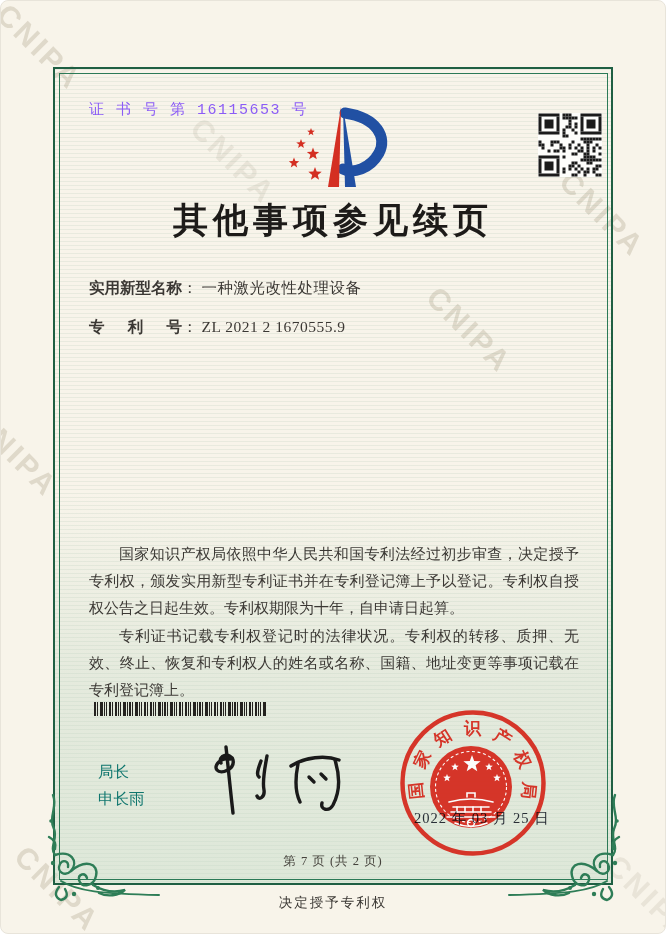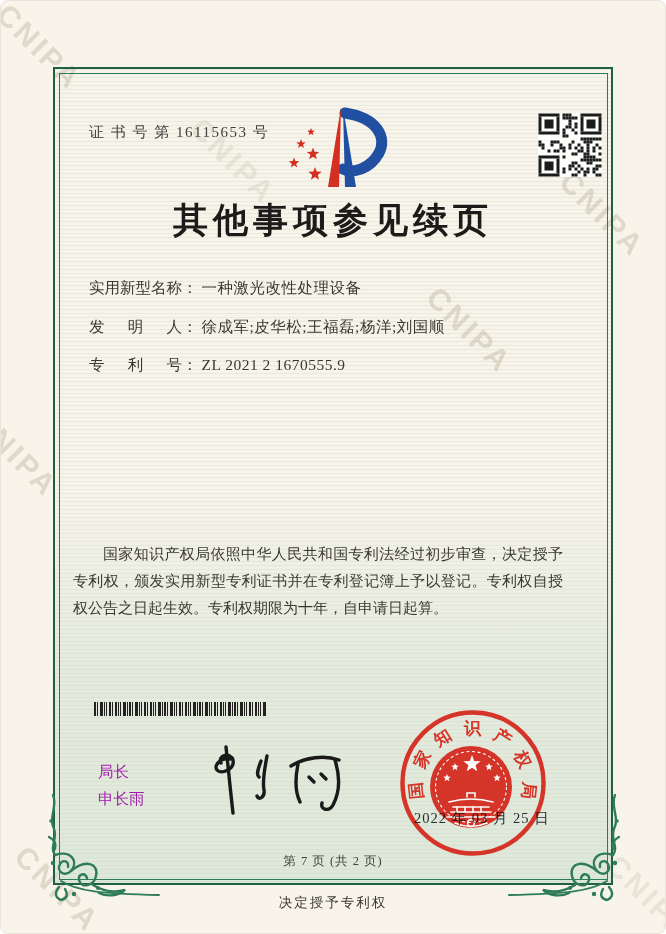--- a/index.html
+++ b/index.html
@@ -19,40 +19,40 @@
         repeating-linear-gradient(180deg, rgba(128,166,144,0.13) 0 1px, rgba(0,0,0,0) 1px 4px);}
   
   .border-outer{position:absolute;left:52px;top:66px;width:556px;height:814px;
       border:2.5px solid #1f5f43;z-index:2;box-sizing:content-box;}
   .border-inner{position:absolute;left:58px;top:72px;width:547px;height:805px;
       border:1px solid #2c7a57;z-index:2;box-sizing:content-box;}
   .corner-flourish{position:absolute;z-index:4;width:122px;height:112px;top:792px;}
   .fl-left{left:40px;}
   .fl-right{left:504px;transform:scaleX(-1);}
   
-  .cert-no{position:absolute;left:88px;top:122px;z-index:3;font-size:15px;letter-spacing:1.5px;color:#404040;}
+  .cert-no{position:absolute;left:88px;top:99px;z-index:3;font-size:15px;letter-spacing:1.5px;color:#8b5cf6;font-family:Liberation Mono, monospace;}
   .logo{position:absolute;left:281px;top:96px;width:120px;height:100px;z-index:3;}
   .qr{position:absolute;left:537px;top:112px;width:64px;height:64px;z-index:3;}
   .title{position:absolute;left:0;right:0;top:196px;z-index:3;text-align:center;
       font-size:35px;font-weight:700;letter-spacing:5px;color:#1d1b19;}
   
   .fields{position:absolute;left:88px;top:277px;width:505px;z-index:3;font-size:15.5px;color:#3b3834;}
   .frow{height:24.5px;margin-bottom:14px;white-space:nowrap;}
-  .flabel{display:inline-block;width:93px;text-align:justify;text-align-last:justify;vertical-align:top;}
+  .flabel{display:inline-block;width:93px;text-align:justify;text-align-last:justify;vertical-align:top;font-weight:bold;}
   .fcolon{display:inline-block;margin-right:4px;}
   .fvalue{letter-spacing:0.5px;margin-top:32px;}
   .fpair2{margin-left:34px;}
   
-  .paras{position:absolute;left:72px;top:540px;width:490px;z-index:3;font-size:15px;
+  .paras{position:absolute;left:88px;top:540px;width:490px;z-index:3;font-size:15px;
       line-height:27.2px;text-align:justify;color:#3b3834;}
   .paras p{margin:0;text-indent:2em;}
   
   .barcode{position:absolute;left:93px;top:701px;width:172px;height:14px;z-index:3;}
   
-  .director{position:absolute;left:97px;top:757px;z-index:3;font-size:15.5px;line-height:27px;color:#a21caf;}
+  .director{position:absolute;left:97px;top:757px;z-index:3;font-size:15.5px;line-height:27px;color:#0f766e;}
   .signature{position:absolute;left:190px;top:738px;width:165px;height:84px;z-index:3;}
   
   .seal{position:absolute;left:396px;top:706px;width:152px;height:152px;z-index:4;opacity:0.93;}
   .seal-chars{position:absolute;left:396px;top:706px;width:152px;height:152px;z-index:4;opacity:0.93;pointer-events:none;}
   .seal-chars span{position:absolute;font-size:17px;font-weight:700;color:#d5281c;
       font-family:"Liberation Serif","DejaVu Serif",serif;transform-origin:center;}
   .seal-date{position:absolute;left:413px;top:808px;z-index:5;font-size:14.5px;letter-spacing:1px;
       color:#2f3340;mix-blend-mode:multiply;white-space:nowrap;}
   
   .page-num{position:absolute;left:0;right:0;top:852px;z-index:3;text-align:center;font-size:12.5px;color:#45423c;letter-spacing:1px;}
@@ -247,29 +247,27 @@
       <rect x="60.5" y="60.5" width="3" height="3" fill="#1b1b1b"></rect>
     </svg>
 
   <div class="title">其他事项参见续页</div>
 
   <div class="fields">
     <div class="frow">
       <span class="flabel">实用新型名称</span><span class="fcolon">：</span><span class="fvalue">一种激光改性处理设备</span>
     </div>
     <div class="frow">
-      <span class="flabel">发明人</span><span class="fcolon">：</span><span class="fvalue">徐成军;皮华松;王福磊;杨洋;刘国顺</span>
-    </div>
-    <div class="frow">
       <span class="flabel">专利号</span><span class="fcolon">：</span><span class="fvalue">ZL 2021 2 1670555.9</span>
     </div>
   </div>
 
   <div class="paras">
     <p>国家知识产权局依照中华人民共和国专利法经过初步审查，决定授予专利权，颁发实用新型专利证书并在专利登记簿上予以登记。专利权自授权公告之日起生效。专利权期限为十年，自申请日起算。</p>
+    <p>专利证书记载专利权登记时的法律状况。专利权的转移、质押、无效、终止、恢复和专利权人的姓名或名称、国籍、地址变更等事项记载在专利登记簿上。</p>
   </div>
 
   <svg class="barcode" id="barcode-svg" viewBox="0 0 172 14" preserveAspectRatio="none">
       <rect x="0" y="0" width="2" height="14" fill="#24221f"></rect>
       <rect x="3" y="0" width="1" height="14" fill="#24221f"></rect>
       <rect x="6" y="0" width="3" height="14" fill="#24221f"></rect>
       <rect x="10" y="0" width="1" height="14" fill="#24221f"></rect>
       <rect x="12" y="0" width="1" height="14" fill="#24221f"></rect>
       <rect x="15" y="0" width="2" height="14" fill="#24221f"></rect>
       <rect x="18" y="0" width="1" height="14" fill="#24221f"></rect>

